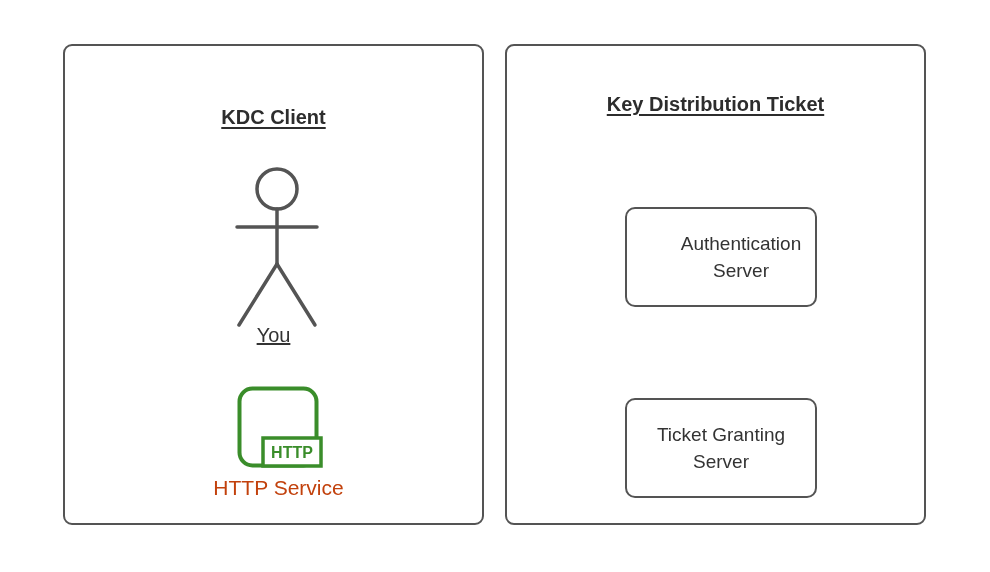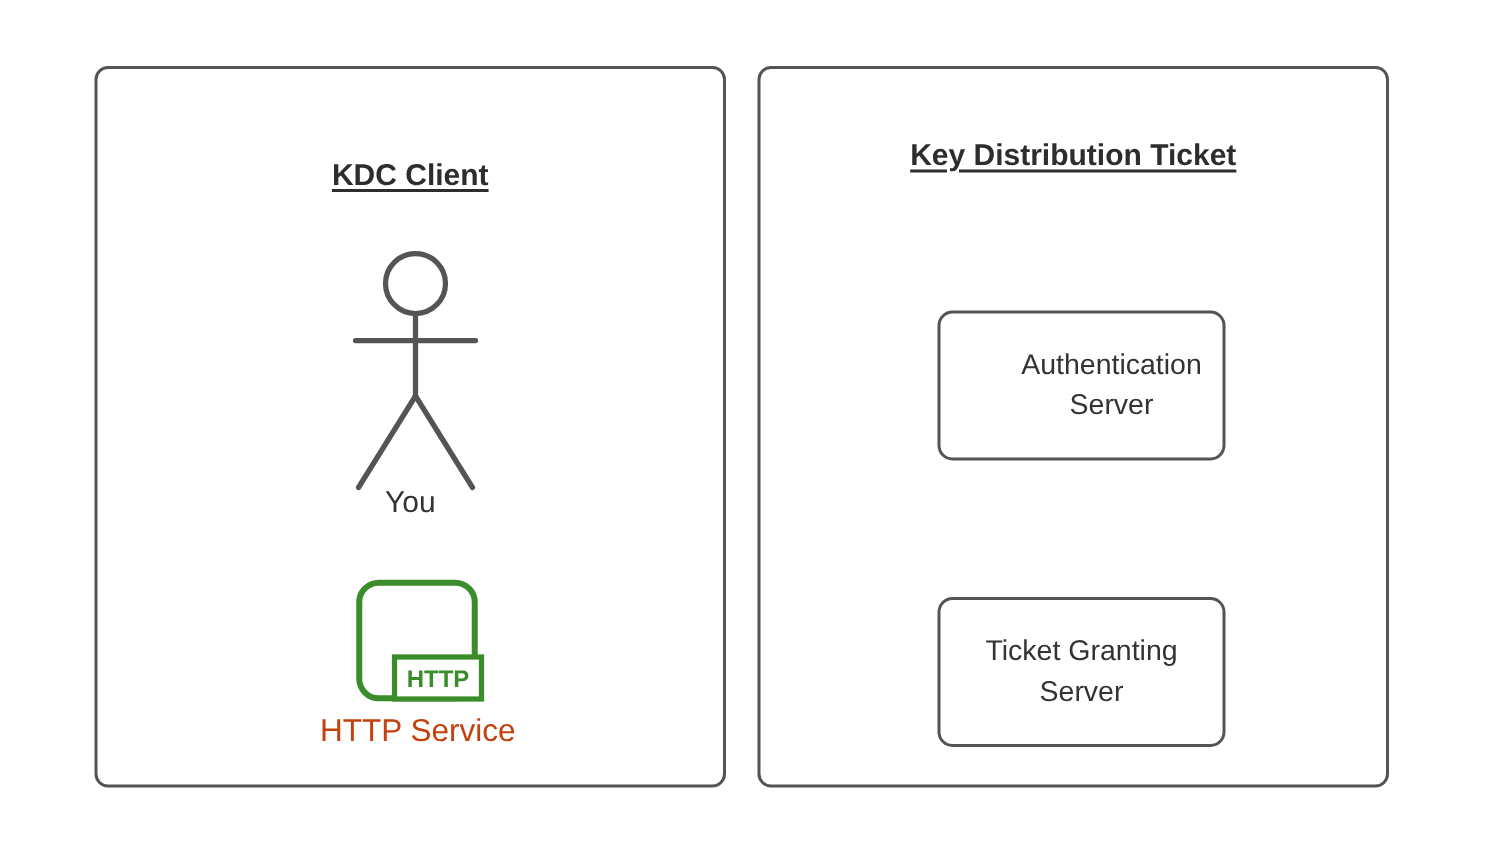--- a/index.html
+++ b/index.html
@@ -43,20 +43,21 @@
     height: 166px;
   }
 
   .actor-label {
     position: absolute;
     left: 0; right: 0;
     top: 278px;
     text-align: center;
     font-size: 20px;
     color: #333333;
+    text-decoration: underline;
   }
 
   .http-svg {
     position: absolute;
     left: 172px;
     top: 340px;
     width: 90px;
     height: 84px;
   }
 

